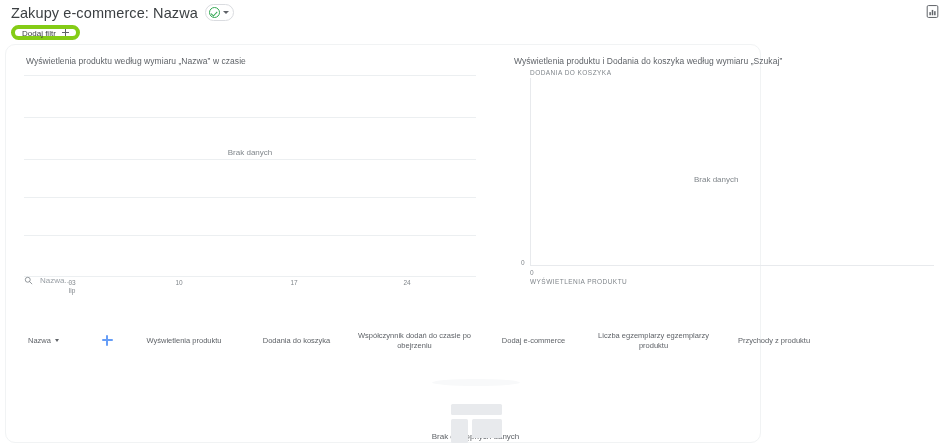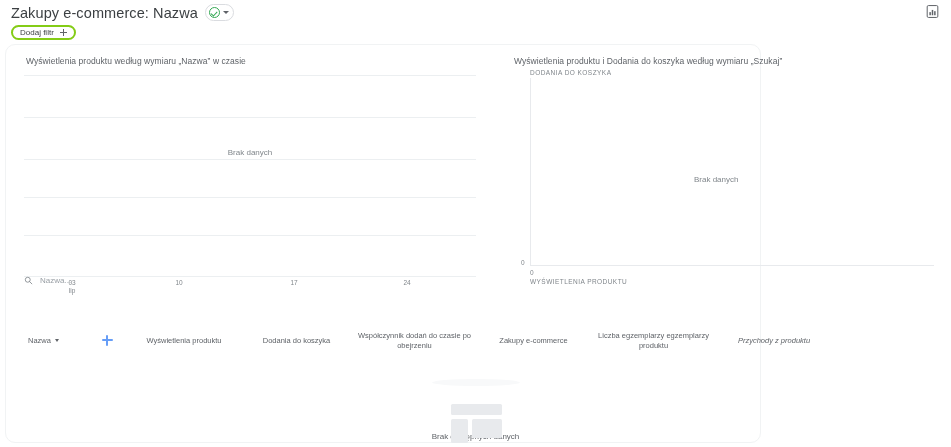--- a/index.html
+++ b/index.html
@@ -67,25 +67,24 @@
   .chev {
     width: 0; height: 0;
     border-left: 3.2px solid transparent;
     border-right: 3.2px solid transparent;
     border-top: 3.6px solid #5f6368;
   }
   .filter-chip {
     position: absolute;
     left: 11px; top: 25px;
     display: flex;
-    align-items: center;
     gap: 6px;
     height: 15px;
     padding: 0 7px;
-    border: 2px solid #84cc16;
+    border: 4px solid #84cc16;
     border-radius: 9px;
     background: #fff;
     font-size: 8px;
     color: #3c4043;
     white-space: nowrap;
   }
   .plus-small {
     position: relative;
     width: 7px; height: 7px;
   }
@@ -311,21 +310,21 @@
 
   .th.metric {
     text-align: center;
   }
   .c1 { width: 112px; }
   .c2 { width: 113px; }
   .c3 { width: 123px; }
   .c4 { width: 115px; }
   .c5 { width: 119px; }
   .c6 { width: 125px; }
-  .c7 { width: 116px; font-style: italic; }
+  .c7 { width: 116px; }
 
   
   .empty {
     position: absolute;
     left: 0; top: 284px;
     width: 939px;
     height: 112px;
     display: flex;
     flex-direction: column;
     align-items: center;
@@ -459,21 +458,21 @@
       <div class="th name">
         <span>Nazwa</span>
         <span class="sort-caret"></span>
       </div>
       <div class="th addcol">
         <span class="plus-blue"></span>
       </div>
       <div class="th metric c1">Wyświetlenia produktu</div>
       <div class="th metric c2">Dodania do koszyka</div>
       <div class="th metric c3">Współczynnik dodań do czasie po obejrzeniu</div>
-      <div class="th metric c4">Zakupy e-commerce</div>
+      <div class="th metric c4">Dodaj e-commerce</div>
       <div class="th metric c6">Liczba egzemplarzy egzemplarzy produktu</div>
       <div class="th metric c7">Przychody z produktu</div>
     </div>
 
     <div class="empty">
       <div class="empty-illu">
         <div class="illu-bar"></div>
         <div class="illu-left"></div>
         <div class="illu-right"></div>
       </div>

